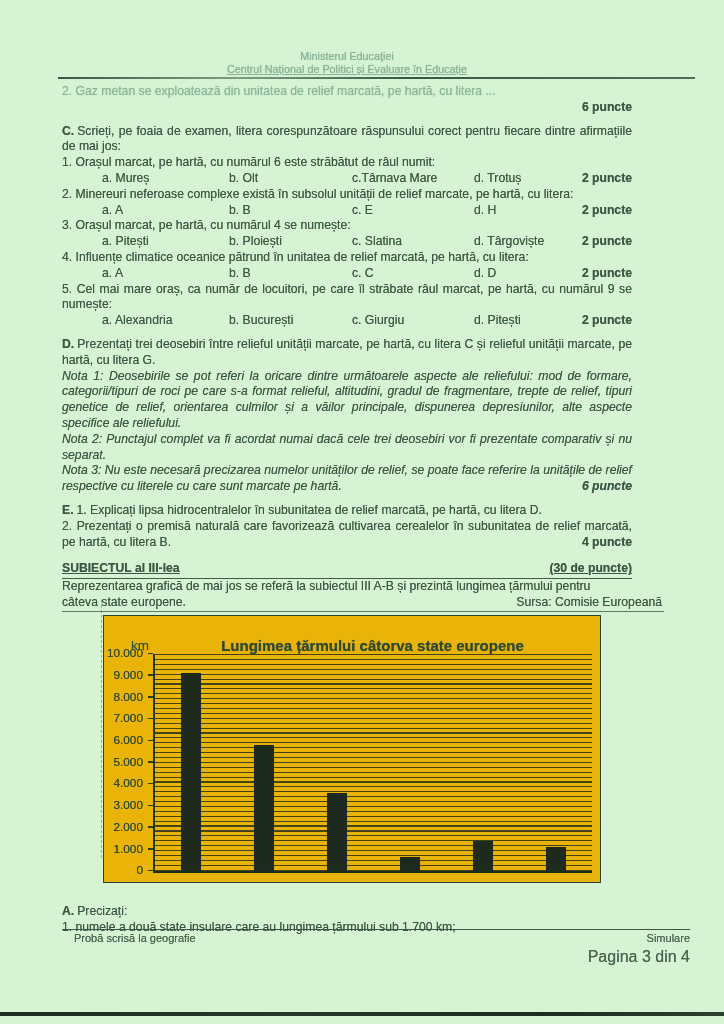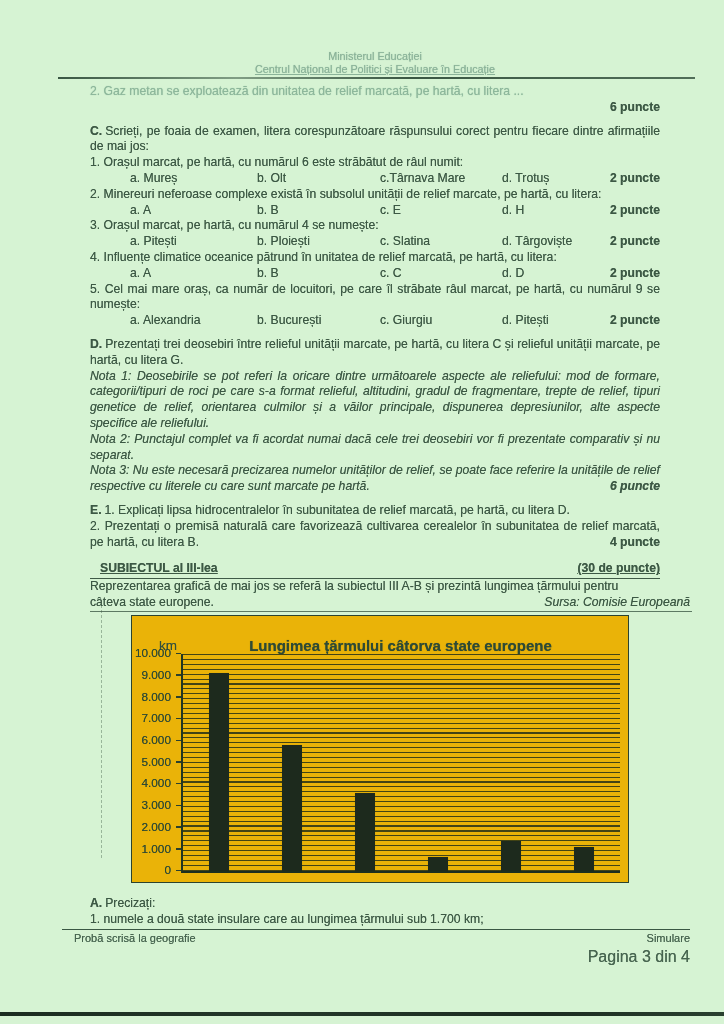--- a/index.html
+++ b/index.html
@@ -5,21 +5,21 @@
   html,body{margin:0;padding:0;}
   .page{
     position:relative;
     width:724px;height:1024px;
     background:#d6f3d3;
     overflow:hidden;
     font-family:"Liberation Sans","DejaVu Sans",sans-serif;
     color:#3c5844;
   }
   .content{
-    position:absolute;left:90px;top:50px;width:570px;
+    position:absolute;left:62px;top:50px;width:570px;
     font-size:12.2px;line-height:15.8px;
     text-align:justify;
     text-shadow:0 0 0.6px rgba(60,88,68,0.75);
   }
   
   .doc-header{text-align:center;color:#8bb399;font-size:10.8px;line-height:13px;
     text-shadow:0 0 0.8px rgba(139,179,153,0.9);}
   .doc-header .l2{text-decoration:underline;}
   .header-rule{
     position:absolute;left:58px;top:77px;width:637px;height:2px;
@@ -41,24 +41,24 @@
   }
   .opts .pts{text-align:right;}
   .nota{font-style:italic;}
   .rel{position:relative;}
   .pts-abs{position:absolute;right:0;bottom:0;}
   
   .subject-row{
     display:flex;margin-top:11px;
     border-bottom:1.6px solid #3f5a47;padding-bottom:1px;
   }
-  .subject-row .title{font-weight:700;text-decoration:underline;margin-left:10px;}
+  .subject-row .title{font-weight:700;text-decoration:underline;}
   .subject-row .pts{margin-left:auto;text-decoration:underline;}
   .desc2-row{display:flex;border-bottom:1.3px solid rgba(63,90,71,0.8);margin-right:-32px;padding-right:2px;}
-  .desc2-row .source{margin-left:auto;font-style:italic;}
+  .desc2-row .source{margin-left:auto;}
   
   .chart-box{
     width:496px;margin-left:41px;margin-top:3px;
     border:1.5px solid #2c432f;
     background:#eab308;
     padding:4px 0 9px 0;
   }
   .chart-grid{display:grid;grid-template-columns:49px 1fr;padding-right:8px;}
   .chart-title-cell{display:flex;align-items:flex-end;justify-content:center;height:34px;}
   .chart-title{font-weight:700;font-size:15px;color:#2e4a35;line-height:17px;
@@ -77,21 +77,21 @@
       rgba(25,41,25,0.8) 0px,rgba(25,41,25,0.8) 1.1px,
       rgba(214,243,212,0) 1.1px,rgba(214,243,212,0) 4.9px);
     display:flex;align-items:flex-end;
   }
   .bar-cell{flex:1;height:100%;display:flex;align-items:flex-end;justify-content:center;}
   .bar{width:20px;background:#1d2a1d;box-shadow:0 0 0.5px rgba(20,30,20,0.8);}
   .cats{display:flex;margin-top:5px;}
   .cat{flex:1;text-align:center;font-size:12.4px;color:#2e4a35;
     text-shadow:0 0 0.6px rgba(46,74,53,0.8);}
   
-  .sec-a{margin-top:13px;}
+  .sec-a{margin-top:21px;}
   
   .footer{
     position:absolute;left:62px;top:929px;width:628px;
     border-top:1.6px solid #3a5743;
     font-size:11px;color:#46644f;padding-top:2px;
     text-shadow:0 0 0.6px rgba(70,100,79,0.8);
   }
   .footer-row{display:flex;padding-left:12px;}
   .footer-center{text-align:right;margin-top:4px;font-size:16px;}
   .bottom-bar{

